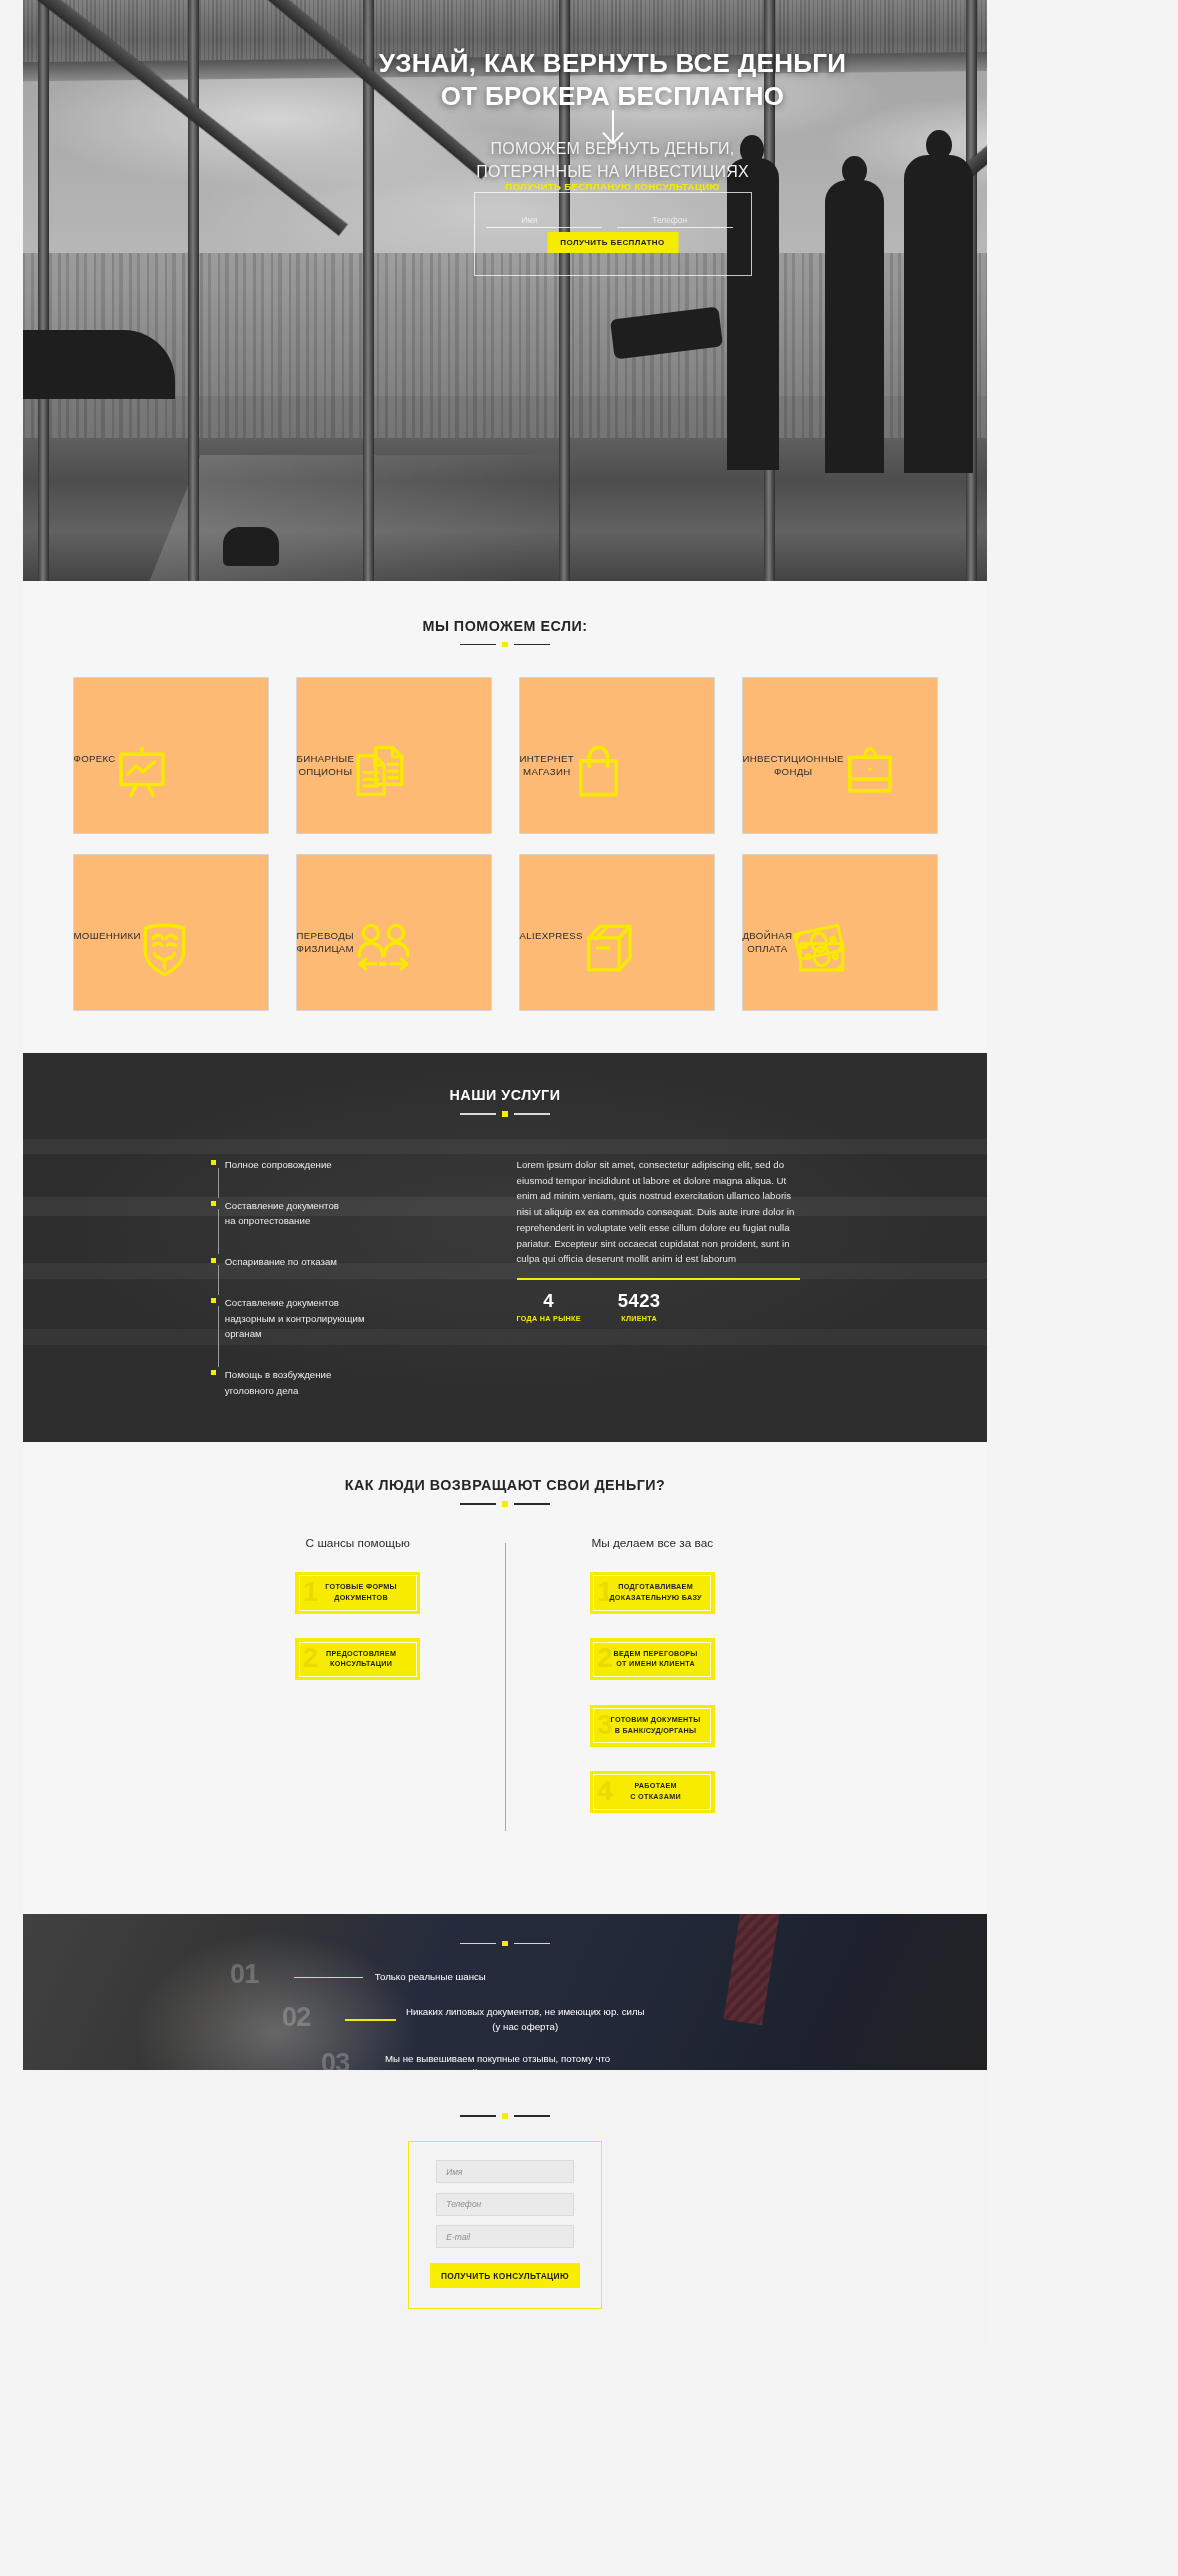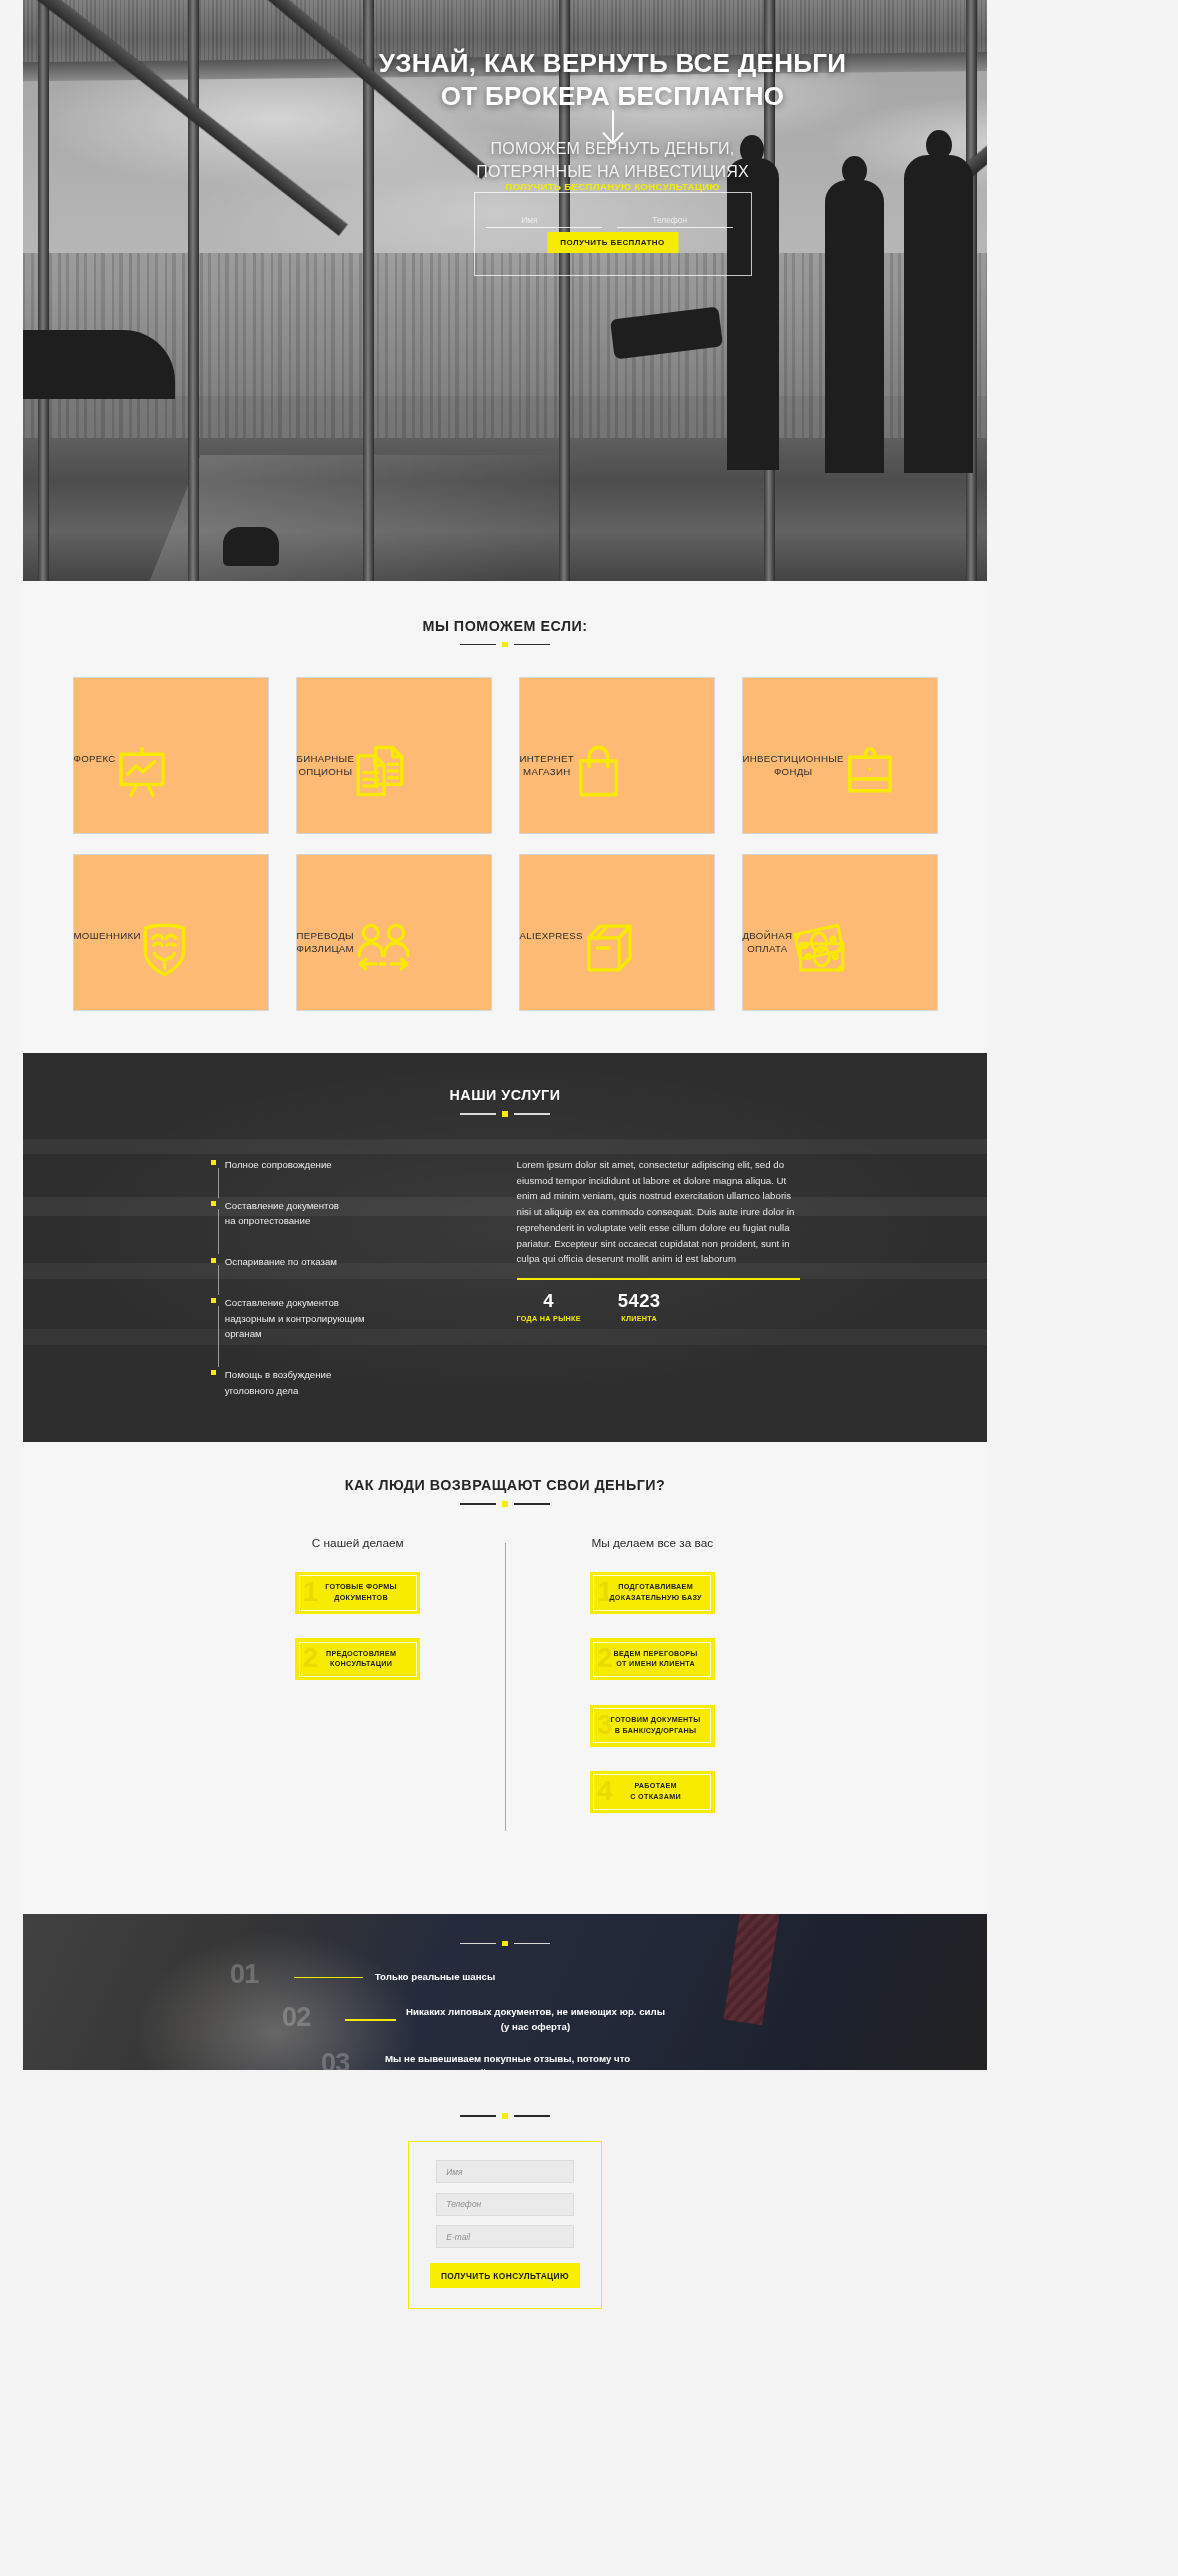--- a/index.html
+++ b/index.html
@@ -208,21 +208,21 @@
     transform:rotate(9deg);opacity:.95;}
   .diff-veil{position:absolute;inset:0;background:rgba(30,30,30,.40);}
   .diff-inner{position:relative;z-index:3;padding-top:18.5px;}
   .diff-rows{width:674px;margin:20px auto 0;}
   .diff-row{position:relative;display:flex;align-items:center;margin-bottom:17px;min-height:22px;}
   .diff-num{
     position:absolute;font-weight:bold;font-size:27px;line-height:1;
     color:rgba(255,255,255,.22);letter-spacing:-0.8px;
   }
   .diff-dash{height:1.7px;background:#f3e800;}
-  .diff-txt{color:#fff;font-size:9.7px;line-height:1.5;text-align:center;font-weight:bold;}
+  .diff-txt{color:#fff;font-size:9.7px;line-height:1.5;text-align:center;}
 
   
   .contact{background:#f3f3f3;padding:35px 0 42px;}
   .contact-box{
     width:194px;margin:22px auto 0;border:0.8px solid #f4e900;padding:18.5px 0 20px;
     display:flex;flex-direction:column;align-items:center;gap:9.3px;
   }
   .c-input{
     width:138px;height:23px;background:#eaeaea;border:0.8px solid #dadada;
     padding:0 9.3px;font-style:italic;font-size:8.4px;color:#8d8d8d;
@@ -484,21 +484,21 @@
   <section class="how">
     <h2 class="sec-title">КАК ЛЮДИ ВОЗВРАЩАЮТ СВОИ ДЕНЬГИ?</h2>
     <div class="rule">
         <i></i>
         <b></b>
         <i></i>
       </div>
 
     <div class="how-cols">
       <div class="how-col">
-        <div class="how-head">С нашей делаем</div>
+        <div class="how-head">С шансы помощью</div>
         <div class="step">
           <div class="step-num">1</div>
           <div class="step-txt">ГОТОВЫЕ ФОРМЫ<br>ДОКУМЕНТОВ</div>
         </div>
         <div class="step">
           <div class="step-num">2</div>
           <div class="step-txt">ПРЕДОСТОВЛЯЕМ<br>КОНСУЛЬТАЦИИ</div>
         </div>
       </div>
 

